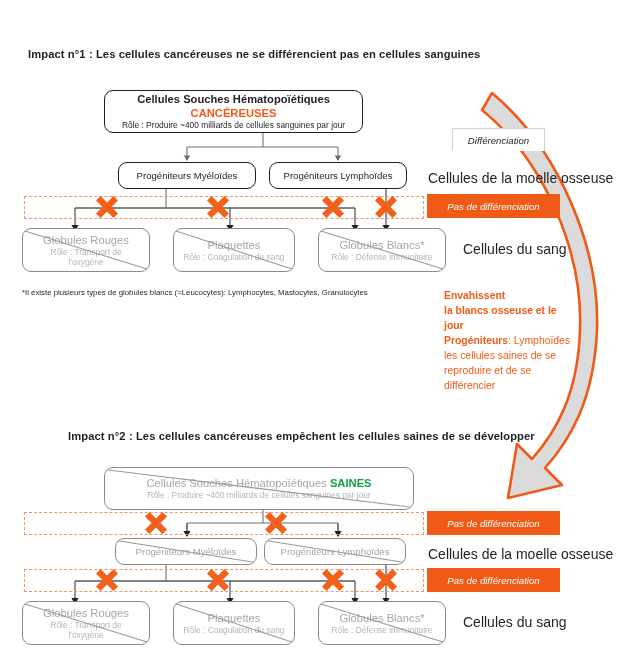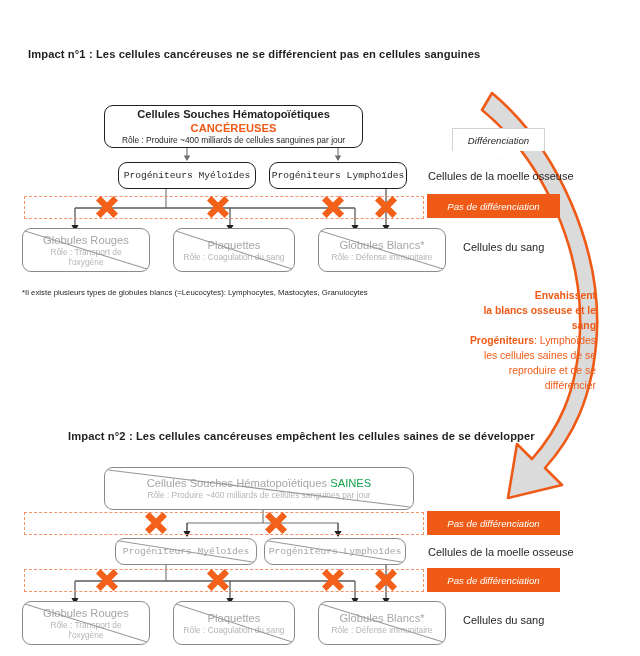--- a/index.html
+++ b/index.html
@@ -27,33 +27,33 @@
     border:1.6px solid #231f20;
     border-radius:9px;
     background:#fff;
     display:flex;flex-direction:column;
     align-items:center;justify-content:center;
     text-align:center;
     overflow:hidden;
   }
   .node .n-title{font-size:11.2px;font-weight:bold;line-height:1.25;}
   .node .n-sub{font-size:8.4px;font-weight:normal;line-height:1.25;color:#231f20;}
-  .node.small .n-title{font-size:9.6px;font-weight:normal;font-family:Liberation Mono, monospace;}
+  .node.small .n-title{font-size:9.6px;font-weight:normal;}
 
   
   .node.dim{border-color:#8a8a8a;color:#a6a6a6;}
   .node.dim .n-title{color:#a6a6a6;font-weight:normal;}
   .node.dim .n-sub{color:#b5b5b5;}
   .slash{position:absolute;left:0;top:0;width:100%;height:100%;pointer-events:none;}
 
   .cancer{color:#ef5b17;}
-  .sain{color:#12a34a;}
-
-  
-  .row-caption{font-size:11px;color:#231f20;white-space:nowrap;text-align:center;}
+  .sain{color:#12a34a;font-weight:bold;}
+
+  
+  .row-caption{font-size:14px;color:#231f20;white-space:nowrap;text-align:center;}
 
   
   .dashband{
     border:1px dashed #f2946a;
     background:transparent;
   }
 
   
   .badge{
     background:#ef5b17;color:#ffffff;
@@ -77,21 +77,21 @@
 
   
   #wires{position:absolute;left:0;top:0;width:640px;height:656px;pointer-events:none;}
 
   
   .footnote{font-size:7.8px;color:#231f20;white-space:nowrap;}
 
   
   .consequence{
     color:#ef5b17;font-size:10.4px;line-height:1.45;
-    text-align:right;white-space:normal;
+    text-align:left;white-space:normal;
   }
   .consequence .b{font-weight:bold;}
 </style>
 </head>
 <body>
 
 <div id="stage">
 
   <svg id="wires" viewBox="0 0 640 656">
     <defs>
@@ -136,21 +136,21 @@
                C 560,150 600,250 597,330
                C 594,400 570,440 545,468
                L 562,485 L 508,498 L 517,444 L 532,459
                C 556,432 578,394 580,330
                C 583,254 546,162 482,110 Z" fill="#d9d9d9" fill-opacity="0.95" stroke="#ef5b17" stroke-width="2.6" stroke-linejoin="round"></path>
     </g>
   </svg>
 
   <div class="abs section-title" style="left:28px;top:48px;">Impact n°1 : Les cellules cancéreuses ne se différencient pas en cellules sanguines</div>
 
-  <div class="abs node" style="left:104px;top:90px;width:259px;height:43px;margin-top:15px;">
+  <div class="abs node" style="left:104px;top:90px;width:259px;height:43px;">
     <div class="n-title">
       <span>Cellules Souches Hématopoïétiques </span><span class="cancer">CANCÉREUSES</span>
     </div>
     <div class="n-sub">Rôle : Produire ~400 milliards de cellules sanguines par jour</div>
   </div>
 
   <div class="abs node small" style="left:118px;top:162px;width:138px;height:27px;">
     <div class="n-title">Progéniteurs Myéloïdes</div>
   </div>
   <div class="abs node small" style="left:269px;top:162px;width:138px;height:27px;">
@@ -200,21 +200,21 @@
     </svg>
   <svg class="abs" style="left:373px;top:194px;width:26px;height:26px;" viewBox="0 0 26 26">
       <path d="M6.5,2 L13,8.5 L19.5,2 L24,6.5 L17.5,13 L24,19.5 L19.5,24 L13,17.5 L6.5,24 L2,19.5 L8.5,13 L2,6.5 Z" fill="#f2601a"></path>
     </svg>
 
   <div class="abs footnote" style="left:22px;top:288px;text-align:center;">*Il existe plusieurs types de globules blancs (=Leucocytes): Lymphocytes, Mastocytes, Granulocytes</div>
 
   <div class="abs consequence" style="left:444px;top:288px;width:152px;">
     <span class="b">Envahissent</span><br>
     <span class="b">la blancs osseuse et le</span><br>
-    <span class="b">sang</span><br>
+    <span class="b">jour</span><br>
     <span class="b">Progéniteurs</span><span>: Lymphoïdes</span><br>
     <span>les cellules saines de se</span><br>
     <span>reproduire et de se</span><br>
     <span>différencier</span>
   </div>
 
   <div class="abs section-title" style="left:28px;top:430px;margin-left:40px;">Impact n°2 : Les cellules cancéreuses empêchent les cellules saines de se développer</div>
 
   <div class="abs node dim" style="left:104px;top:467px;width:310px;height:43px;">
     <div class="n-title">

